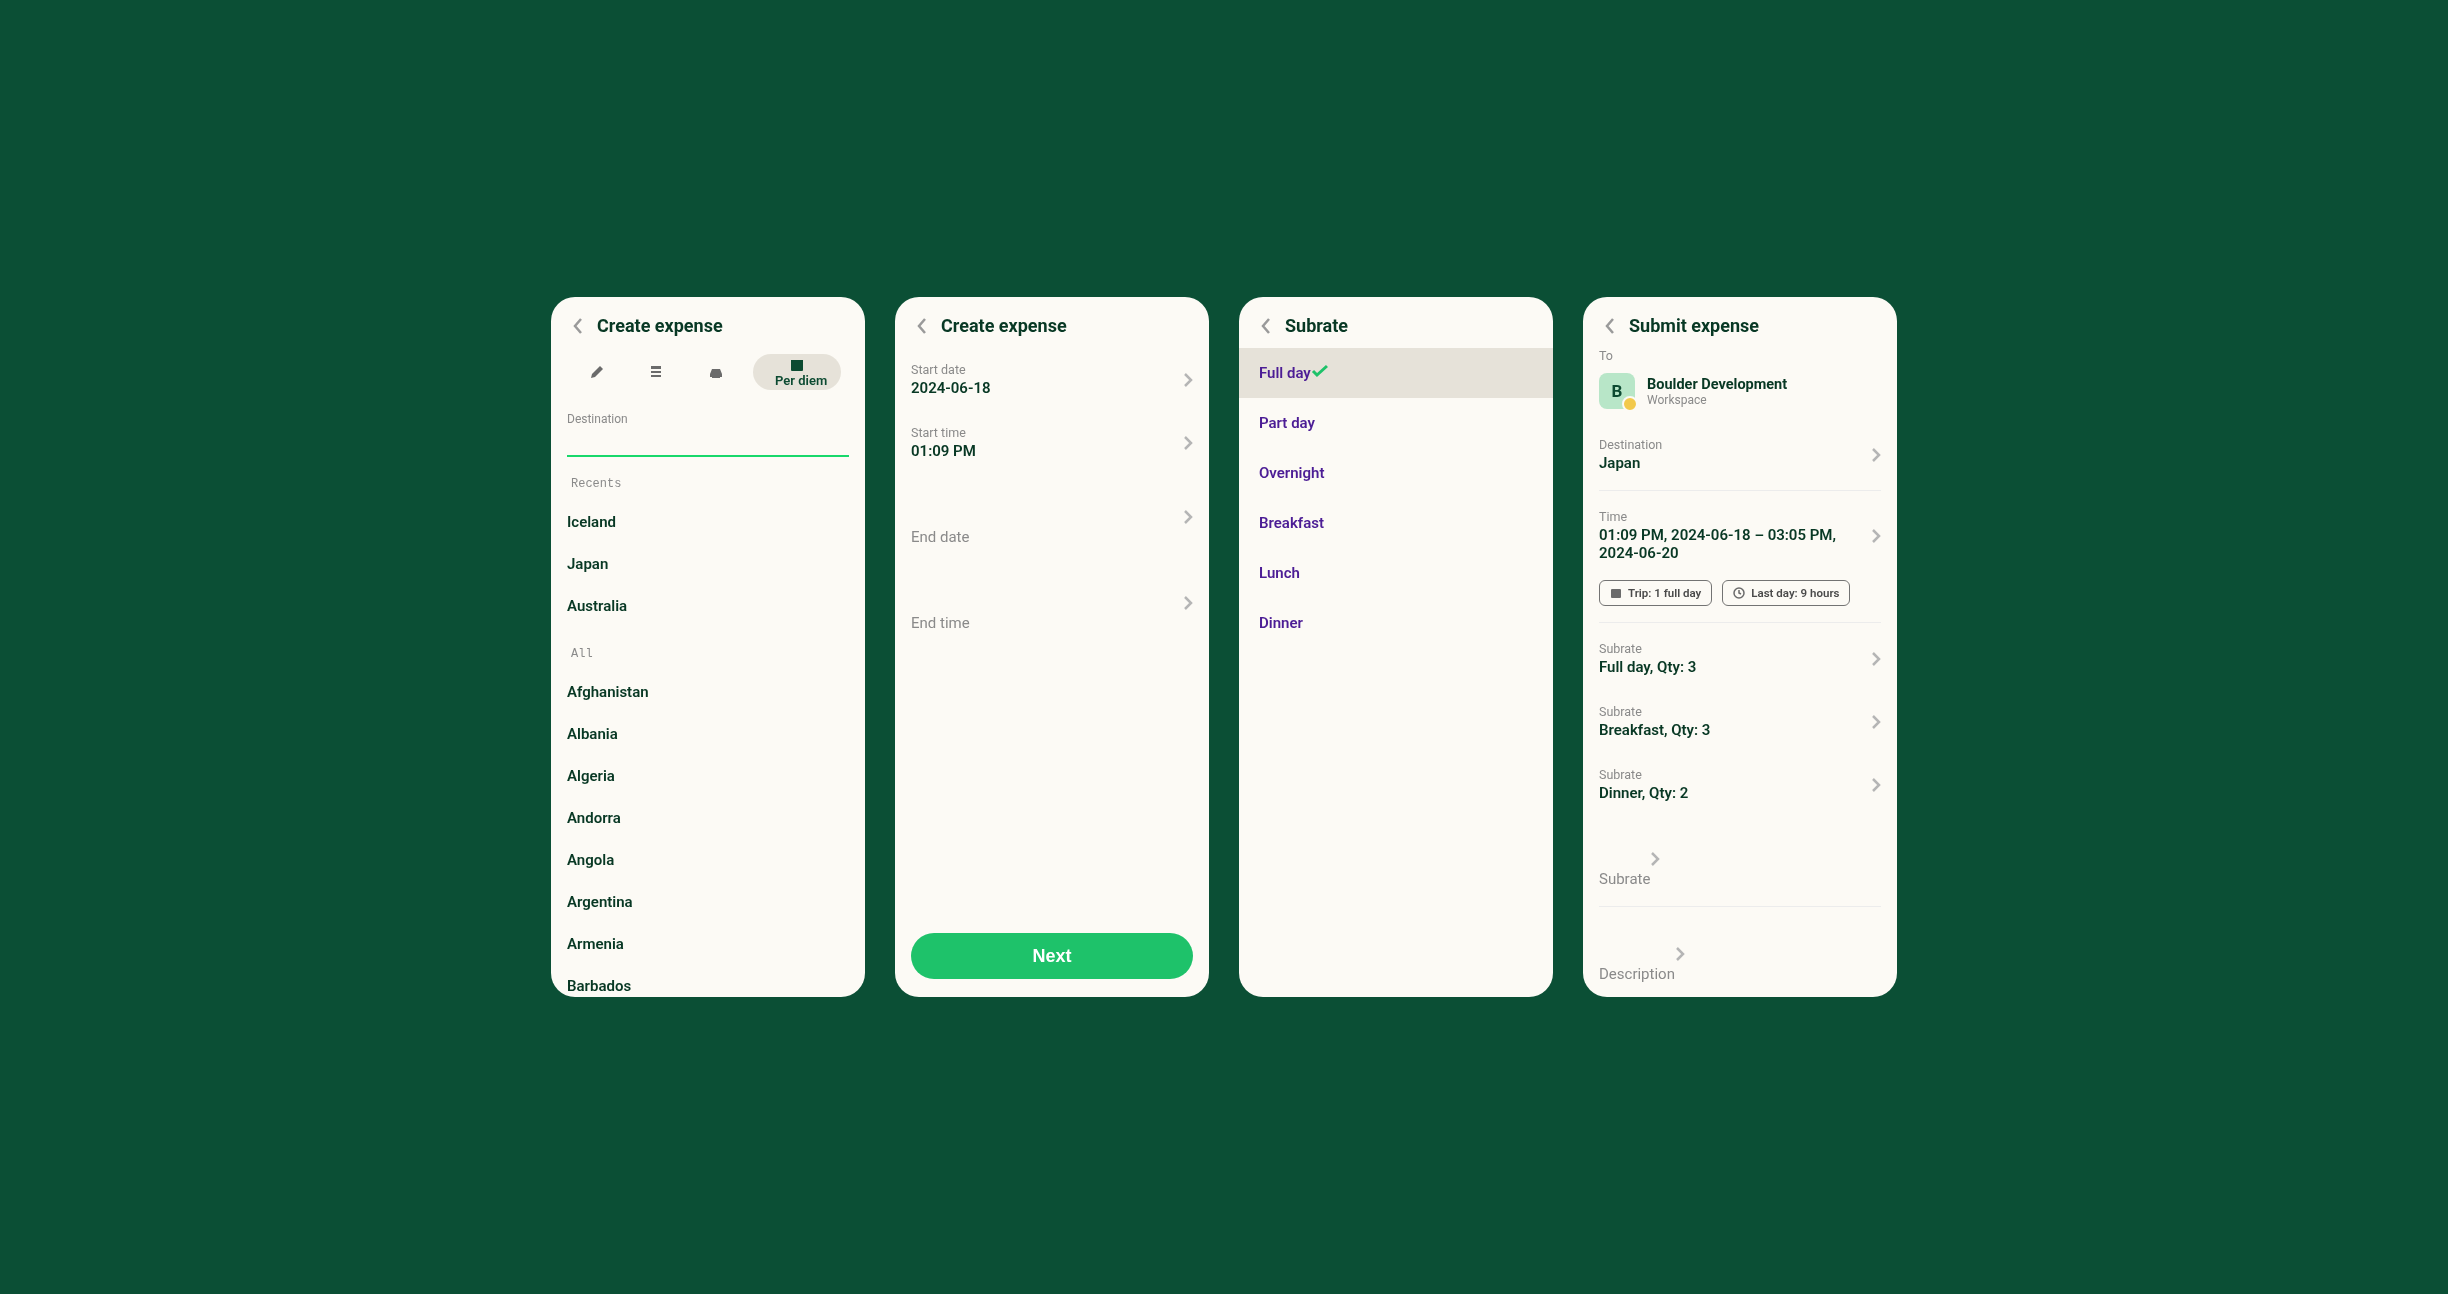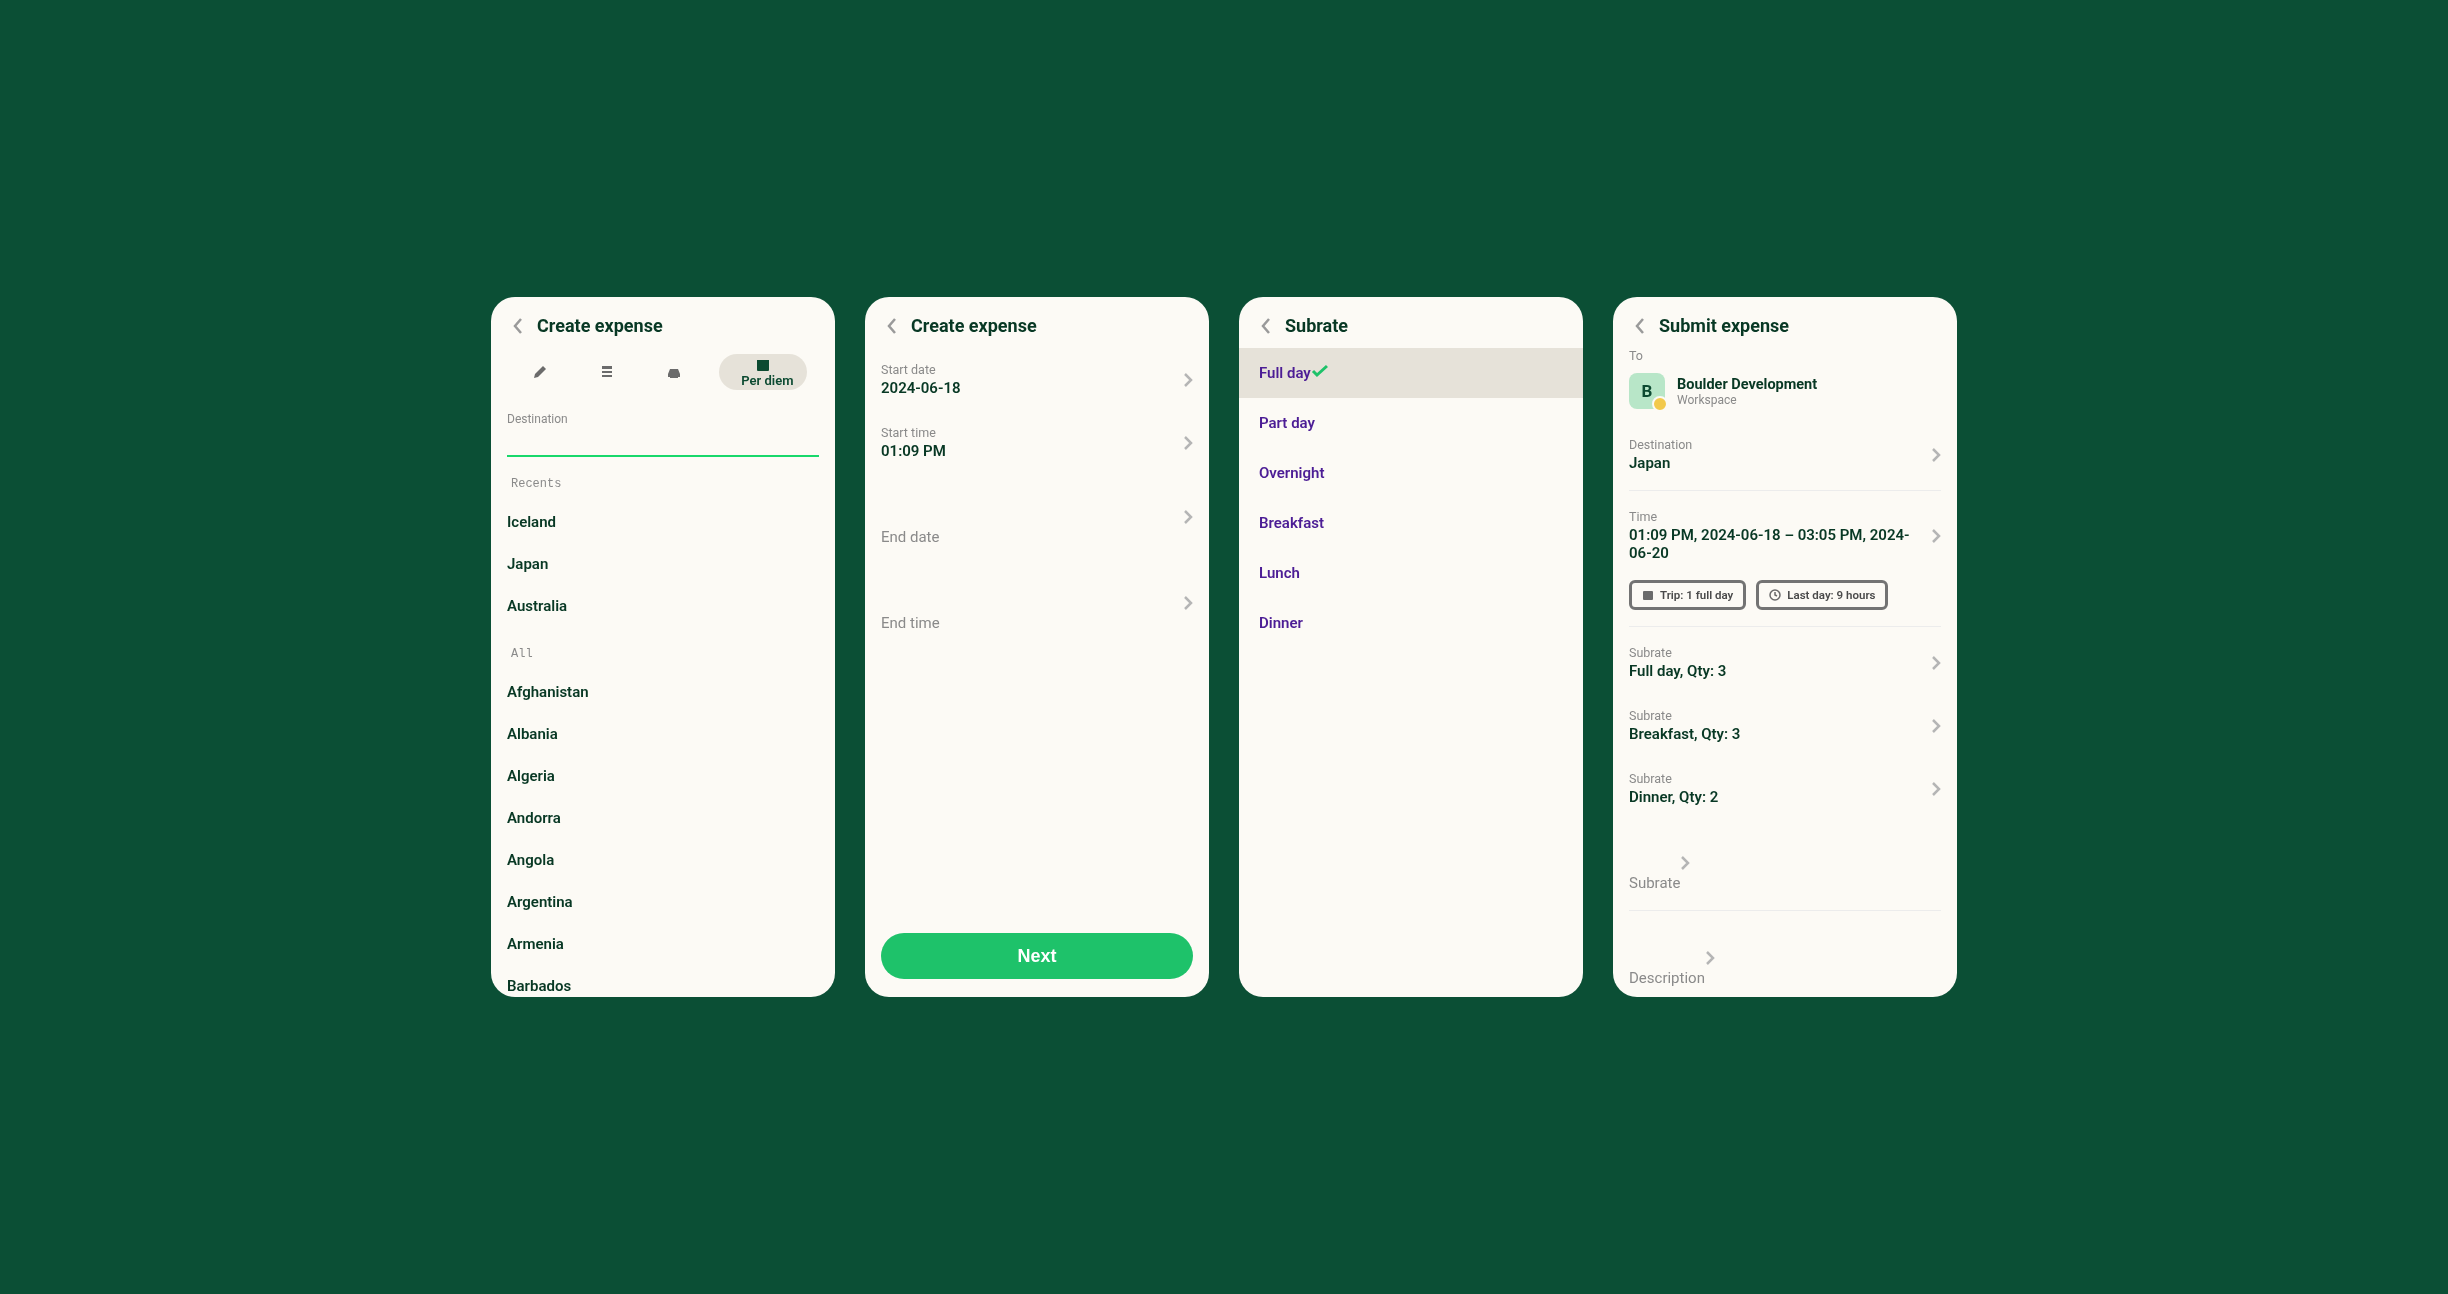--- a/index.html
+++ b/index.html
@@ -10,21 +10,21 @@
     justify-content: center;
     align-items: center;
     min-height: 100vh;
     padding: 40px;
   }
   .screens {
     display: flex;
     gap: 30px;
   }
   .screen {
-    width: 344px;
+    width: 314px;
     height: 700px;
     background: #fcfaf5;
     border-radius: 24px;
     overflow: hidden;
     display: flex;
     flex-direction: column;
     position: relative;
   }
   .header {
     display: flex;
@@ -122,21 +122,21 @@
     width:16px; height:16px; border-radius:50%;
     background:#f2c94c; border:2px solid #fcfaf5;
     display:flex;align-items:center;justify-content:center;
   }
   .ws-name { font-size:14.5px; font-weight:700; color:#083824; }
   .ws-sub { font-size:12px; color:#8a8a8a; }
   .sep { border:none; border-top:1px solid #ececec; margin:4px 0; }
   .chips { display:flex; gap:10px; padding:4px 0 12px; }
   .chip {
     display:flex; align-items:center; gap:6px;
-    border:3px solid #737373; border-radius:6px;
+    border:1px solid #737373; border-radius:6px;
     padding:5px 10px; font-size:11.5px; color:#4a4a4a; font-weight:600;
   }
   .chip svg { width:12px; height:12px; fill:#6b6b6b; }
 </style>
 </head>
 <body>
 
 <div class="screens">
 
   <div class="screen">

